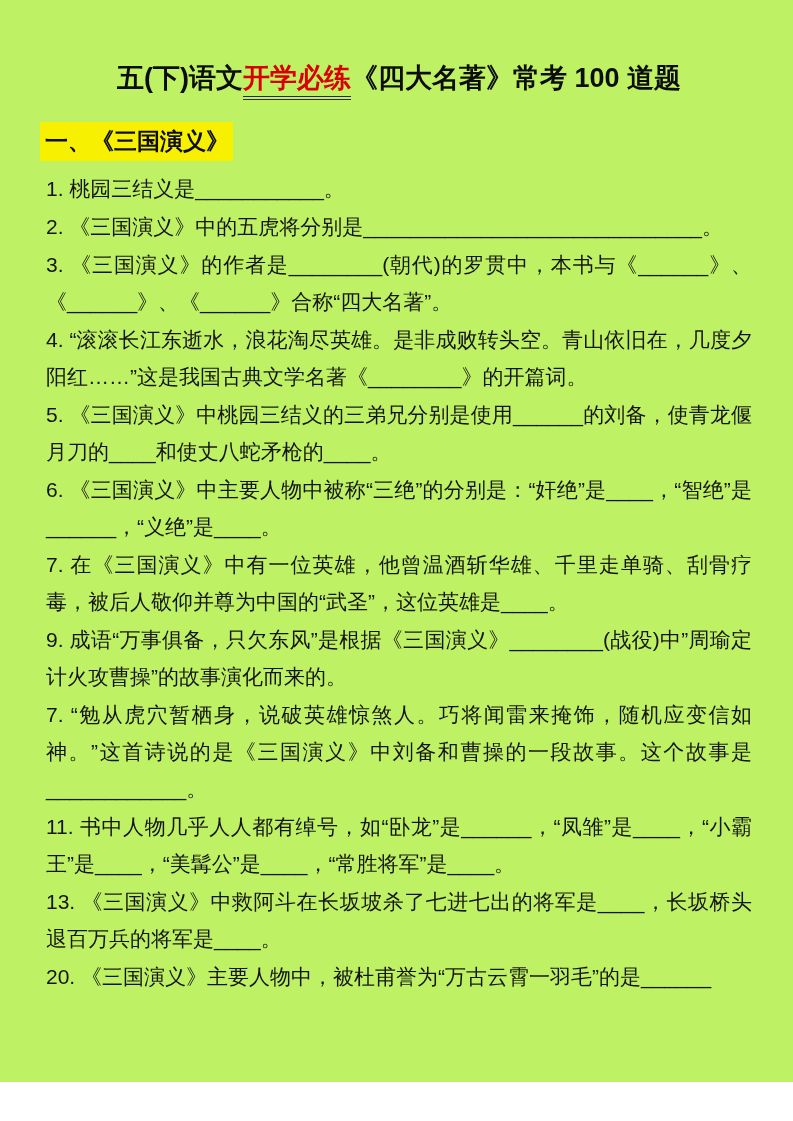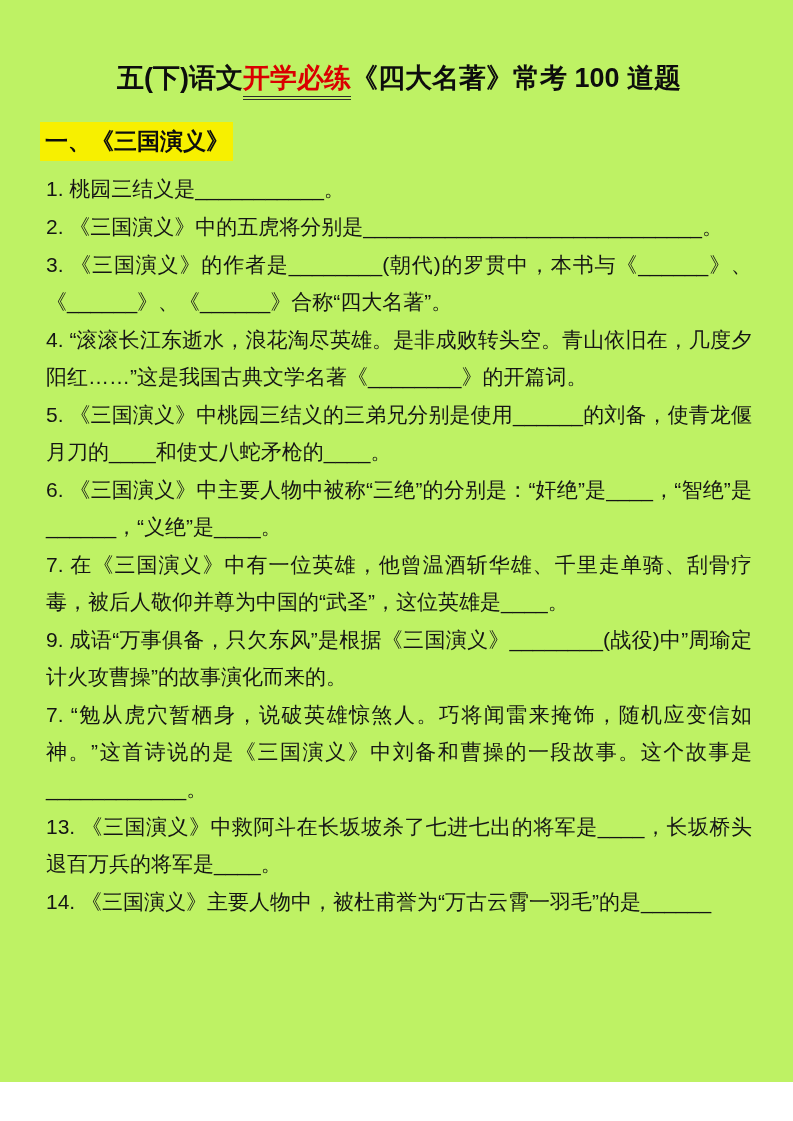--- a/index.html
+++ b/index.html
@@ -78,17 +78,18 @@
   <div class="questions">
     <p>1. 桃园三结义是___________。</p>
     <p>2. 《三国演义》中的五虎将分别是_____________________________。</p>
     <p>3. 《三国演义》的作者是________(朝代)的罗贯中，本书与《______》、《______》、《______》合称“四大名著”。</p>
     <p>4. “滚滚长江东逝水，浪花淘尽英雄。是非成败转头空。青山依旧在，几度夕阳红……”这是我国古典文学名著《________》的开篇词。</p>
     <p>5. 《三国演义》中桃园三结义的三弟兄分别是使用______的刘备，使青龙偃月刀的____和使丈八蛇矛枪的____。</p>
     <p>6. 《三国演义》中主要人物中被称“三绝”的分别是：“奸绝”是____，“智绝”是______，“义绝”是____。</p>
     <p>7. 在《三国演义》中有一位英雄，他曾温酒斩华雄、千里走单骑、刮骨疗毒，被后人敬仰并尊为中国的“武圣”，这位英雄是____。</p>
     <p>9. 成语“万事俱备，只欠东风”是根据《三国演义》________(战役)中”周瑜定计火攻曹操”的故事演化而来的。</p>
     <p>7. “勉从虎穴暂栖身，说破英雄惊煞人。巧将闻雷来掩饰，随机应变信如神。”这首诗说的是《三国演义》中刘备和曹操的一段故事。这个故事是____________。</p>
+    <p>11. 书中人物几乎人人都有绰号，如“卧龙”是______，“凤雏”是____，“小霸王”是____，“美髯公”是____，“常胜将军”是____。</p>
     <p>13. 《三国演义》中救阿斗在长坂坡杀了七进七出的将军是____，长坂桥头退百万兵的将军是____。</p>
-    <p>14. 《三国演义》主要人物中，被杜甫誉为“万古云霄一羽毛”的是______</p>
+    <p>20. 《三国演义》主要人物中，被杜甫誉为“万古云霄一羽毛”的是______</p>
   </div>
 
 </div>
 
 </body></html>

